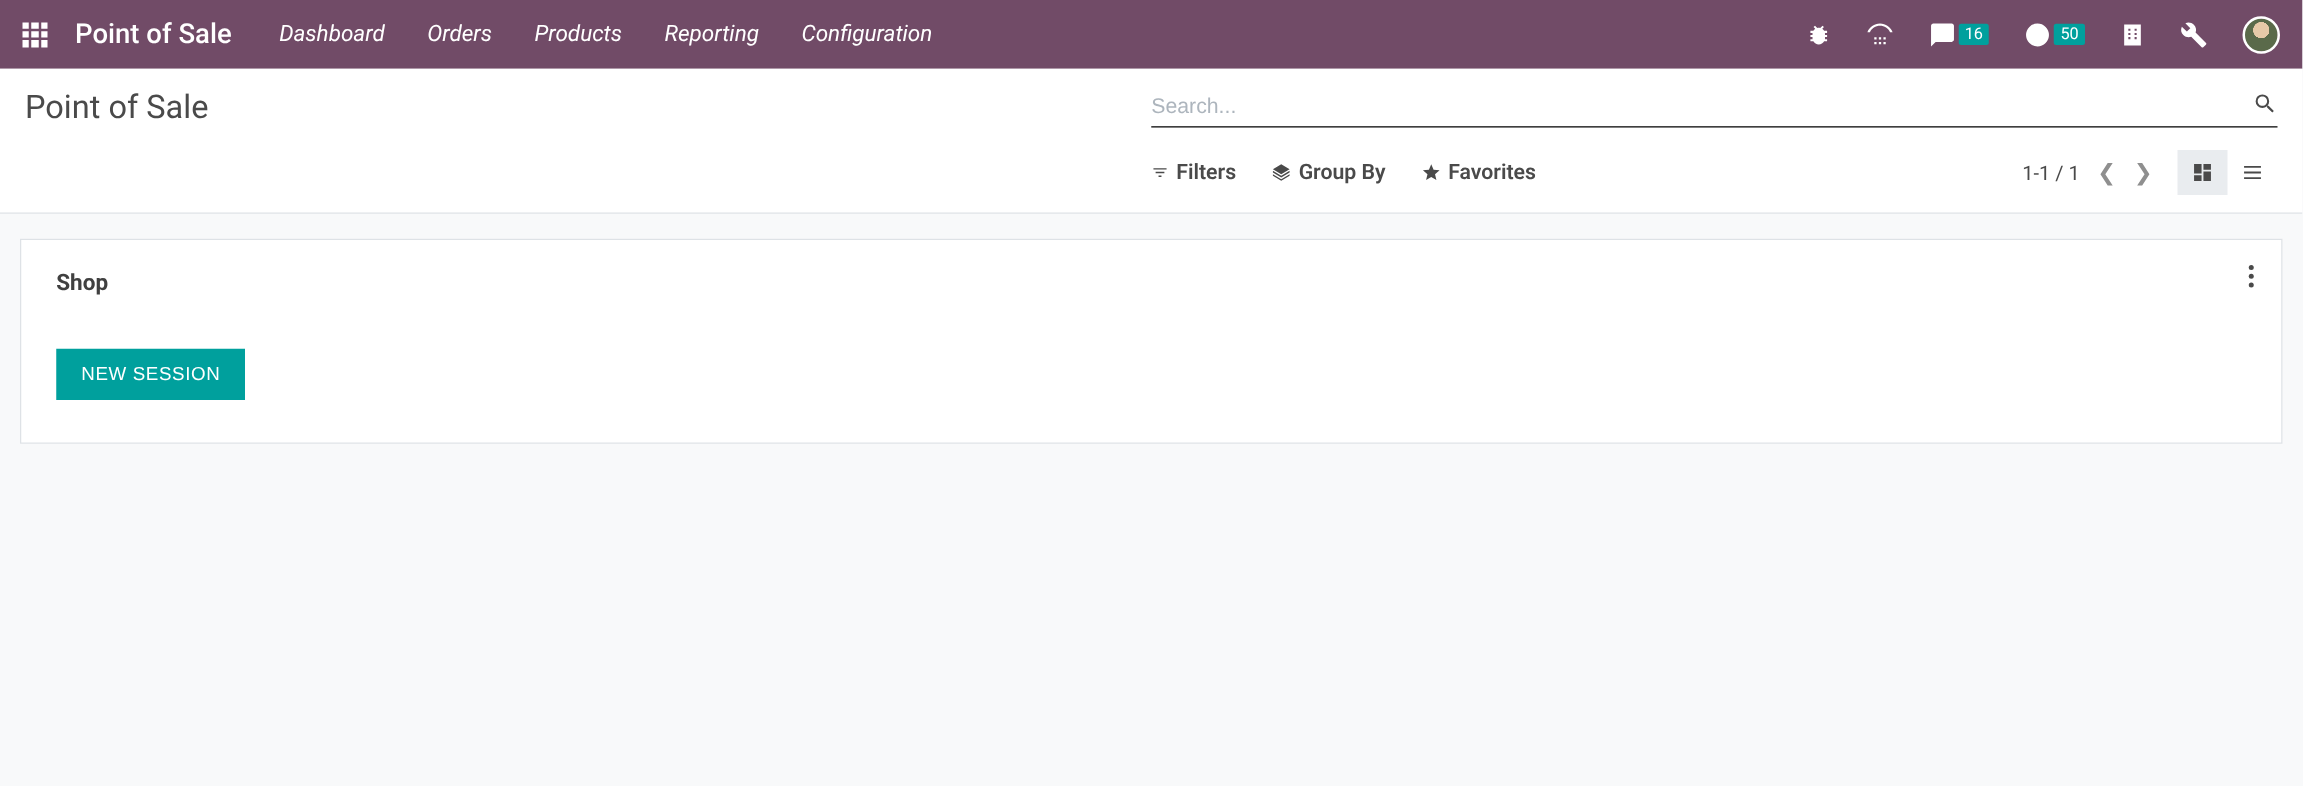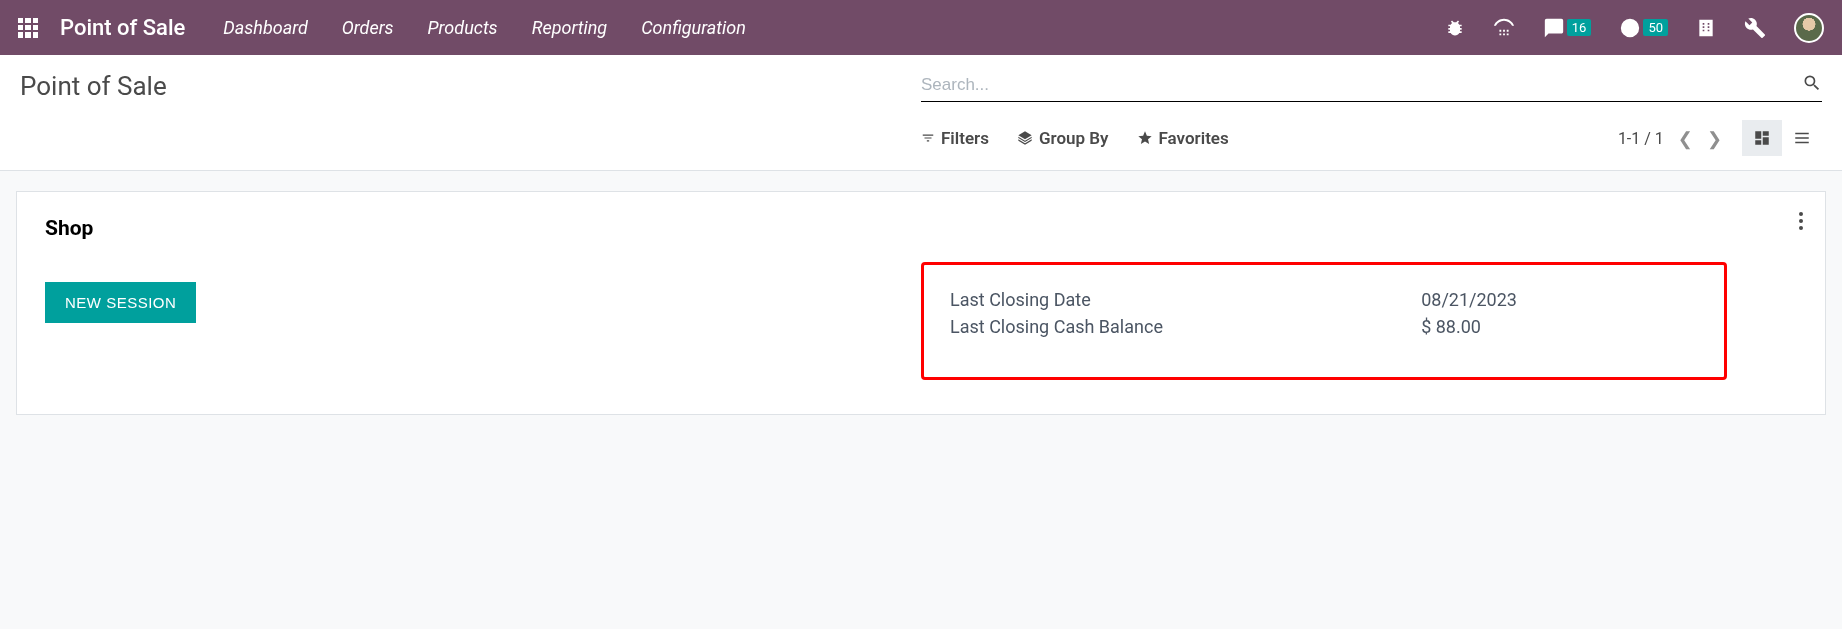--- a/index.html
+++ b/index.html
@@ -146,23 +146,23 @@
     .content {
       padding: 20px 16px;
     }
     .kanban-card {
       background: #fff;
       border: 1px solid #dee2e6;
       padding: 24px 28px 34px 28px;
       position: relative;
     }
     .card-title {
-      font-size: 21px;
+      font-size: 18px;
       font-weight: 700;
-      color: #000000;
+      color: #404040;
     }
     .card-menu {
       position: absolute;
       top: 20px;
       right: 22px;
       cursor: pointer;
       display: flex;
       flex-direction: column;
       gap: 3px;
     }
@@ -323,27 +323,15 @@
     <div class="card-title">Shop</div>
     <div class="card-menu">
       <span></span>
         <span></span>
         <span></span>
     </div>
     <div class="card-body">
       <div class="card-left">
         <button class="new-session-btn">NEW SESSION</button>
       </div>
-      <div class="card-right">
-        <div class="highlight-box">
-          <div class="info-row">
-            <div class="info-label">Last Closing Date</div>
-            <div class="info-value">08/21/2023</div>
-          </div>
-          <div class="info-row">
-            <div class="info-label">Last Closing Cash Balance</div>
-            <div class="info-value">$ 88.00</div>
-          </div>
-        </div>
-      </div>
     </div>
   </div>
 </div>
 
 </body></html>

